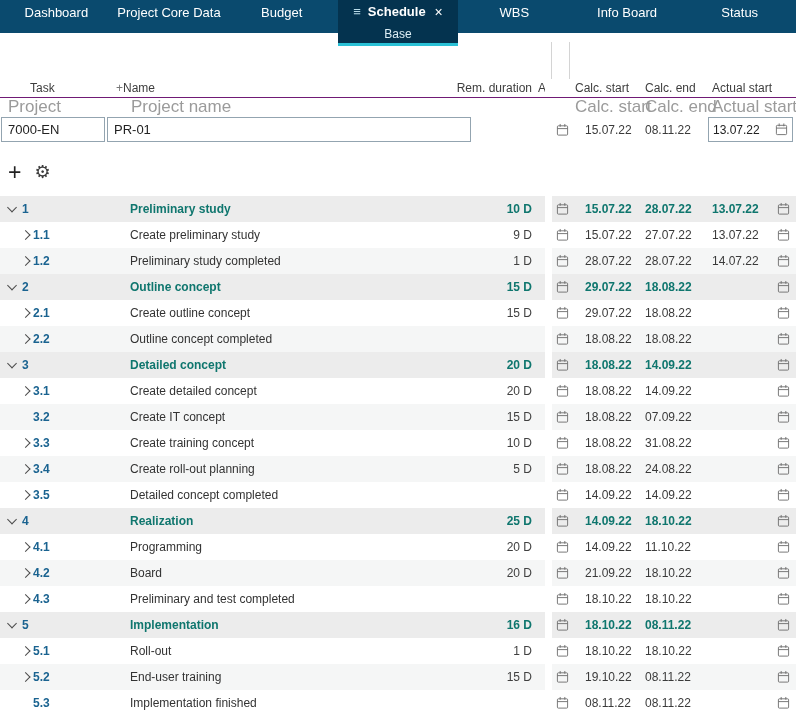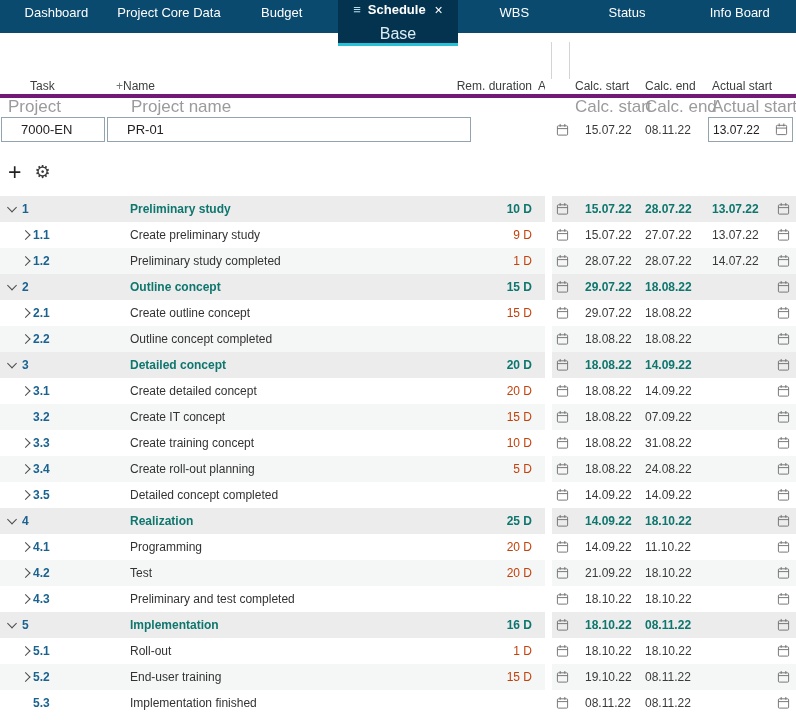--- a/index.html
+++ b/index.html
@@ -7,50 +7,50 @@
 body{font-family:"Liberation Sans","DejaVu Sans",sans-serif;background:#fff;overflow:hidden;position:relative;font-size:12px;color:#333}
 
 
 .topnav{height:33px;background:#0a4a6e;display:flex;align-items:flex-start;position:relative;z-index:5;overflow:visible}
 .tab{height:24px;flex:1;display:flex;align-items:center;justify-content:center;color:#fff;font-size:13px;white-space:nowrap;cursor:pointer}
 .tab.active{flex:0 0 120px;height:46px;background:#04334f;border-bottom:3px solid #2ac1d6;flex-direction:column;justify-content:center;padding-top:2px}
 .tab.active .row1{display:flex;align-items:center;gap:7px}
 .tab.active .tlabel{font-weight:bold;font-size:13px}
 .burger{font-size:13px;color:#b9dcea;line-height:1}
 .close{font-size:14px;color:#fff;line-height:1;margin-left:2px}
-.sub{font-size:16px;color:#dceef5;margin-top:8px}
+.sub{font-size:12px;color:#dceef5;margin-top:8px}
 
 
 .grid{display:flex;width:796px;position:relative}
 .lcell{width:545px;flex:none;position:relative;overflow:hidden;height:100%}
 .gapcol{width:7px;flex:none;background:#fff;height:100%}
 .rcell{flex:1;position:relative;height:100%;overflow:hidden}
 .abs{position:absolute;top:50%;transform:translateY(-50%);white-space:nowrap}
 
 .content{padding-top:45px}
 
 
-.thead{height:20px;border-bottom:4px solid #701a75;color:#3d3d3d}
+.thead{height:20px;border-bottom:1px solid #701a75;color:#3d3d3d}
 .thead span{font-size:12px}
 .h-task{left:30px}
 .h-plus{left:116px;color:#777;font-size:13px}
 .h-name{left:123px}
 .h-dur{right:13px}
 .h-a{left:538px}
 .h-cs,.s-cs{left:23px}
 .h-ce,.s-ce{left:93px}
 .h-as,.s-as{left:160px}
 .tsub{height:17px;color:#9b9b9b}
 .tsub span{font-size:17px}
 .s-project{left:8px}
 .s-pname{left:131px}
 
 
 .pinput{height:26px;margin-top:2px}
-.pinput input{position:absolute;top:0;height:25px;border:1px solid #93a4b0;font-size:13px;padding:0 19px;color:#222;font-family:inherit;background:#fff;outline:none}
+.pinput input{position:absolute;top:0;height:25px;border:1px solid #93a4b0;font-size:13px;padding:0 6px;color:#222;font-family:inherit;background:#fff;outline:none}
 #in-id{left:1px;width:104px}
 #in-name{left:107px;width:364px}
 .actbox{position:absolute;left:156px;right:3px;top:0;height:25px;border:1px solid #93a4b0;display:flex;align-items:center;justify-content:space-between;padding:0 4px;font-size:12px;color:#222;background:#fff}
 
 
 .toolbar{height:24px;margin-top:17px;margin-bottom:12px;display:flex;align-items:center;gap:13px;padding-left:8px}
 .tb-add{font-size:23px;font-weight:200;color:#222;line-height:20px;cursor:pointer}
 .tb-gear{font-size:18px;color:#3a3a3a;line-height:20px;cursor:pointer}
 
 
@@ -60,21 +60,21 @@
 .sh-white .lcell,.sh-white .rcell{background:#fff}
 .trow.group .name,.trow.group .dur,.trow.group .date{font-weight:bold;color:#0f766e}
 .num{font-weight:bold;color:#1a6390;left:33px}
 .trow.group .num{left:22px}
 .chev{position:absolute;top:50%;transform:translateY(-50%);width:12px;height:12px;left:21px;cursor:pointer}
 .trow.group .chev{left:6px}
 .chev::before{content:"";position:absolute;top:50%;left:50%;width:6px;height:6px;border-right:1.4px solid #4a4a4a;border-bottom:1.4px solid #4a4a4a}
 .chev.right::before{transform:translate(-70%,-50%) rotate(-45deg)}
 .chev.down::before{transform:translate(-50%,-72%) rotate(45deg)}
 .name{left:130px;color:#333}
-.dur{right:13px;color:#c2410c}
+.dur{right:13px;color:#404040}
 .date{color:#3a3a3a}
 .d1{left:33px}.d2{left:93px}.d3{left:160px}
 .cal{left:4px;display:flex;align-items:center;cursor:pointer}
 .cal.end{left:auto;right:6px}
 .calinline{display:flex;align-items:center;cursor:pointer}
 
 
 .vline{position:absolute;top:42px;height:37px;width:1px;background:#d4d4d4;z-index:1}
 .v1{left:551px}.v2{left:569px}
 </style>
@@ -87,22 +87,22 @@
     <div class="tab">Budget</div>
     <div class="tab active">
       <div class="row1">
         <span class="burger">≡</span>
         <span class="tlabel">Schedule</span>
         <span class="close">×</span>
       </div>
       <div class="sub">Base</div>
     </div>
     <div class="tab">WBS</div>
+    <div class="tab">Info Board</div>
     <div class="tab">Status</div>
-    <div class="tab">Info Board</div>
   </nav>
 
 <div class="vline v1"></div>
 <div class="vline v2"></div>
 
 <div class="content">
 
   <div class="grid thead">
     <div class="lcell">
       <span class="abs h-task">Task</span>
@@ -585,21 +585,21 @@
               <line x1="4.5" y1="0.5" x2="4.5" y2="3.5" stroke="#6f6f6f"></line>
               <line x1="9.5" y1="0.5" x2="9.5" y2="3.5" stroke="#6f6f6f"></line>
             </svg>
           </span>
         </div>
       </div>
       <div class="grid trow sh-gray">
         <div class="lcell">
           <span class="chev right"></span>
           <span class="abs num">4.2</span>
-          <span class="abs name">Test</span>
+          <span class="abs name">Board</span>
           <span class="abs dur">20 D</span>
         </div>
         <div class="gapcol"></div>
         <div class="rcell">
           <span class="abs cal">
             <svg width="13" height="13" viewBox="0 0 14 14">
               <rect x="1.5" y="2.5" width="11" height="10" rx="1" fill="none" stroke="#6f6f6f"></rect>
               <line x1="1.5" y1="5.5" x2="12.5" y2="5.5" stroke="#6f6f6f"></line>
               <line x1="4.5" y1="0.5" x2="4.5" y2="3.5" stroke="#6f6f6f"></line>
               <line x1="9.5" y1="0.5" x2="9.5" y2="3.5" stroke="#6f6f6f"></line>

